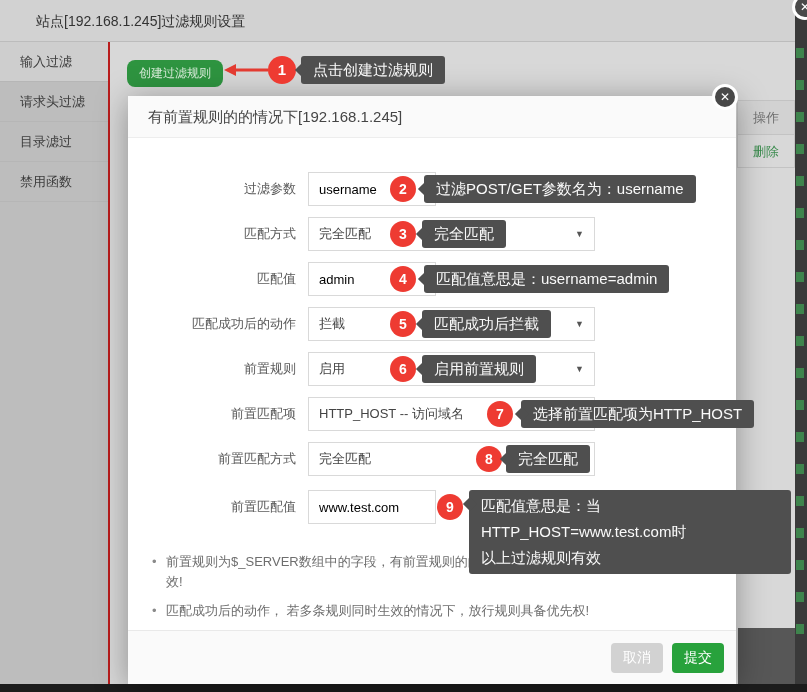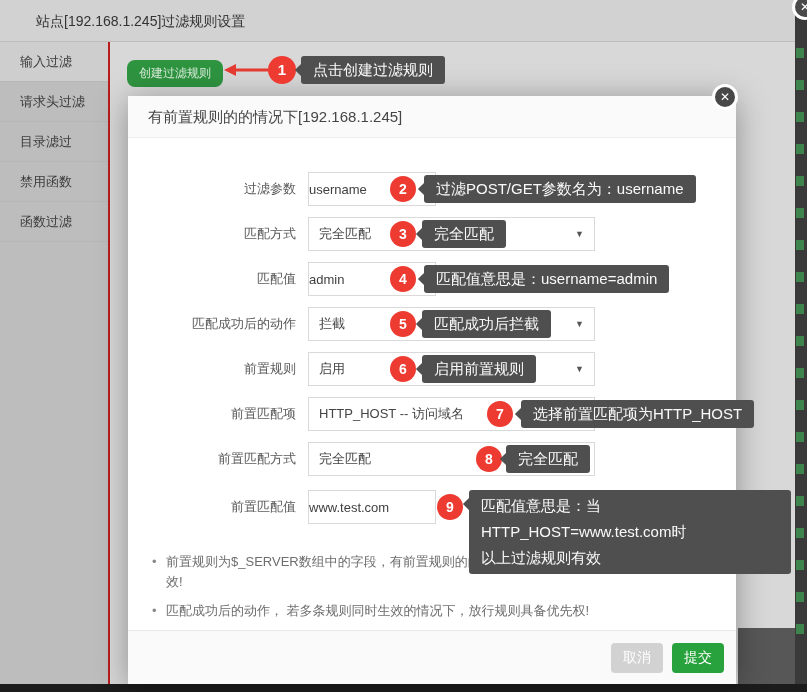--- a/index.html
+++ b/index.html
@@ -39,21 +39,21 @@
     border:3px solid #fff; border-radius:50%; color:#fff; font-size:12px; font-weight:bold;
     text-align:center; line-height:20px; z-index:15; cursor:pointer; }
 
   
   .rows { position:absolute; left:0; top:76px; width:100%; }
   .frow { position:relative; height:45px; }
   .frow.shift { margin-top:3px; }
   .flabel { position:absolute; left:0; top:0; width:168px; height:34px; line-height:34px; text-align:right;
     font-size:13px; color:#5a5a5a; }
   .ffield { position:absolute; left:180px; top:0; height:34px; background:#fff; border:1px solid #d9d9d9; }
-  input.ffield { width:128px; font-size:13px; color:#404040; font-family:inherit; outline:none; }
+  input.ffield { width:128px; padding-left:10px; font-size:13px; color:#000000; font-family:inherit; outline:none; }
   .fselect { width:287px; cursor:pointer; }
   .fselect .sel-val { position:absolute; left:10px; top:0; line-height:32px; font-size:13px; color:#444; white-space:nowrap; }
   .fselect .caret { position:absolute; right:10px; top:0; line-height:32px; font-size:9px; color:#555; }
 
   
   .badge { position:absolute; top:4px; width:26px; height:26px; border-radius:50%; background:#ee3b32; color:#fff;
     font-size:14px; font-weight:bold; text-align:center; line-height:26px; z-index:13; }
   .tip { position:absolute; top:3px; height:28px; line-height:28px; padding:0 12px; background:#4f4f4f; color:#fafafa;
     font-size:15px; border-radius:3px; white-space:nowrap; z-index:13; }
   .tip::before { content:""; position:absolute; left:-4px; top:9px; width:10px; height:10px; background:#4f4f4f;
@@ -91,23 +91,26 @@
 
 <div class="dialog1">
   <div class="d1-titlebar">
     <div class="d1-title">站点[192.168.1.245]过滤规则设置</div>
   </div>
   <div class="d1-sidebar">
     <div class="side-item active">输入过滤</div>
     <div class="side-item">请求头过滤</div>
     <div class="side-item">目录滤过</div>
     <div class="side-item">禁用函数</div>
-    <div class="side-item">函数过滤</div>
   </div>
   <button class="create-btn">创建过滤规则</button>
+  <div class="op-table">
+    <div class="op-cell header">操作</div>
+    <div class="op-cell del">删除</div>
+  </div>
   <div class="dim-corner"></div>
 </div>
 
 <div class="corner-close">✕</div>
 
 <div class="step1-badge">1</div>
 <svg class="step1-arrow" viewBox="0 0 46 14">
   <line x1="44" y1="7" x2="10" y2="7" stroke="#e33b31" stroke-width="3"></line>
   <polygon points="12,1 0,7 12,13" fill="#e33b31"></polygon>
 </svg>

